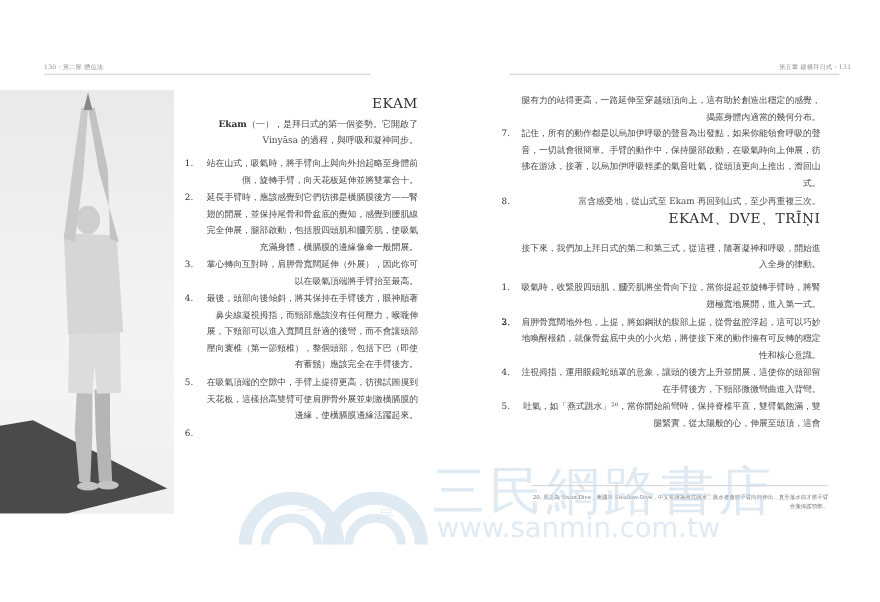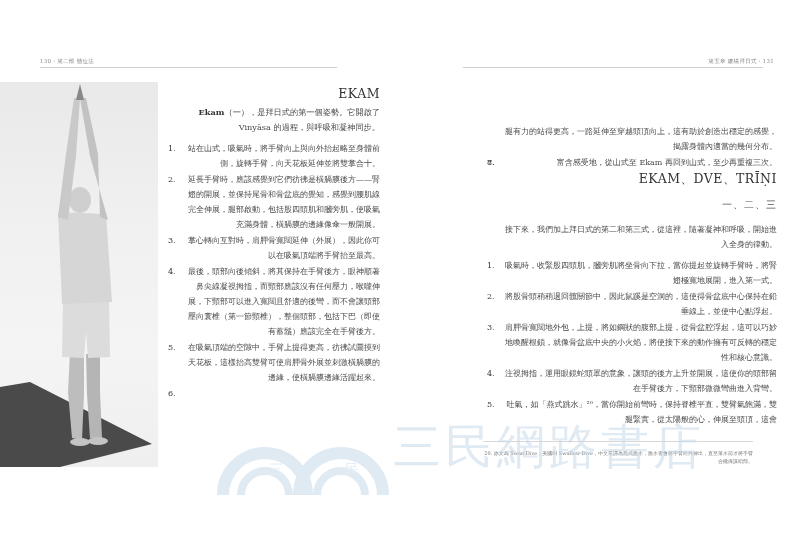--- a/index.html
+++ b/index.html
@@ -13,21 +13,21 @@
   .rule-left { left:40px; width:297px; }
   .rule-right { left:463px; width:300px; }
 
   
   .photo { position:absolute; left:0; top:82px; width:158px; height:385px; overflow:hidden;
            background:linear-gradient(180deg,#e9e9e9 0%,#f1f1f1 40%,#f4f4f4 70%,#efefef 100%); }
   .photo svg { position:absolute; left:0; top:0; }
 
   
   .col-left { position:absolute; left:168px; top:86px; width:212px; }
-  .col-right { position:absolute; left:487px; top:84px; width:290px;margin-top:40px; }
+  .col-right { position:absolute; left:456px; top:84px; width:290px; }
   h2.sec-title { margin:0; font-family:"DejaVu Serif", serif; font-weight:normal; font-size:12.5px; color:#333; letter-spacing:0.5px; }
   .intro { font-size:8.2px; line-height:15px; color:#4a4a4a; margin:4px 0 4px 0; text-indent:10px; }
   .intro b { color:#333; }
   ol.steps { list-style:none; margin:6px 0 0 0; padding:0; }
   ol.steps li { position:relative; font-size:8px; line-height:15px; padding-left:16px; color:#4a4a4a; margin-bottom:1px; }
   ol.steps li .num { position:absolute; left:0; top:0; font-family:"DejaVu Serif", serif; color:#333; font-size:8px; }
   .cont { font-size:8px; line-height:15px; color:#4a4a4a; padding-left:16px; margin:0; }
   .sec2-title { margin:20px 0 0 0; font-size:12px; letter-spacing:0.6px; color:#333; font-weight:normal; }
   .sec2-sub { font-size:10px; color:#555; margin:10px 0 0 0; letter-spacing:1px; }
   .intro2 { font-size:8px; line-height:15px; color:#4a4a4a; margin:10px 0 4px 0; text-indent:12px; }
@@ -86,42 +86,42 @@
       <li><span class="num">6.</span></li>
     </ol>
   </div>
 
   <div class="running-head rh-right">第五章 建構拜日式・131</div>
   <div class="head-rule rule-right"></div>
 
   <div class="col-right">
     <p class="cont">腿有力的站得更高，一路延伸至穿越頭頂向上，這有助於創造出穩定的感覺，揭露身體內適當的幾何分布。</p>
     <ol class="steps" style="margin-top:0">
-      <li><span class="num">7.</span></li>
+      <li><span class="num">7.</span><span>記住，所有的動作都是以烏加伊呼吸的聲音為出發點，如果你能領會呼吸的聲音，一切就會很簡單。手臂的動作中，保持腿部啟動，在吸氣時向上伸展，彷彿在游泳，接著，以烏加伊呼吸輕柔的氣音吐氣，從頭頂更向上推出，滑回山式。</span></li>
       <li><span class="num">8.</span><span>富含感受地，從山式至 Ekam 再回到山式，至少再重複三次。</span></li>
     </ol>
     <h2 class="sec-title sec2-title">EKAM、DVE、TRĪṆI</h2>
-    <div class="sec2-sub">一、二、三</div>
     <p class="intro2">接下來，我們加上拜日式的第二和第三式，從這裡，隨著凝神和呼吸，開始進入全身的律動。</p>
     <ol class="steps">
       <li><span class="num">1.</span><span>吸氣時，收緊股四頭肌，膕旁肌將坐骨向下拉，當你提起並旋轉手臂時，將腎翅極寬地展開，進入第一式。</span></li>
-      <li><span class="num">2.</span><span>將股骨頭稍稍退回髖關節中，因此鼠蹊是空洞的，這使得骨盆底中心保持在鉛垂線上，並使中心點浮起。</span></li>
+      <li><span class="num">2.</span></li>
       <li><span class="num">3.</span><span>肩胛骨寬闊地外包，上提，將如鋼狀的腹部上提，從骨盆腔浮起，這可以巧妙地喚醒根鎖，就像骨盆底中央的小火焰，將使接下來的動作擁有可反轉的穩定性和核心意識。</span></li>
       <li><span class="num">4.</span><span>注視拇指，運用眼鏡蛇頭罩的意象，讓頭的後方上升並開展，這使你的頭部留在手臂後方，下頸部微微彎曲進入背彎。</span></li>
       <li><span class="num">5.</span><span>吐氣，如「燕式跳水」²⁰，當你開始前彎時，保持脊椎平直，雙臂氣飽滿，雙腿緊實，從太陽般的心，伸展至頭頂，這會</span></li>
     </ol>
   </div>
 
   <div class="footnote-rule"></div>
   <div class="footnote">20. 原文為 Swan Dive，美國叫 Swallow Dive，中文常譯為燕式跳水，跳水者會將手臂向外伸出，直至落水前才將手臂合攏保護頭部。</div>
 
   <div class="watermark">
     <svg class="wm-logo" width="175" height="80" viewBox="0 0 175 80">
       <path d="M8,78 A42,42 0 0 1 92,78" fill="none" stroke="#c8d9ea" stroke-width="12"></path>
       <path d="M26,78 A24,24 0 0 1 74,78" fill="none" stroke="#c8d9ea" stroke-width="8"></path>
       <path d="M84,78 A42,42 0 0 1 168,78" fill="none" stroke="#c8d9ea" stroke-width="12"></path>
       <path d="M102,78 A24,24 0 0 1 150,78" fill="none" stroke="#c8d9ea" stroke-width="8"></path>
     </svg>
     <span class="wm-l1">三</span>
     <span class="wm-l2">民</span>
     <div class="wm-cn">三民網路書店</div>
+    <div class="wm-url">www.sanmin.com.tw</div>
   </div>
 </div>
 
 </body></html>

